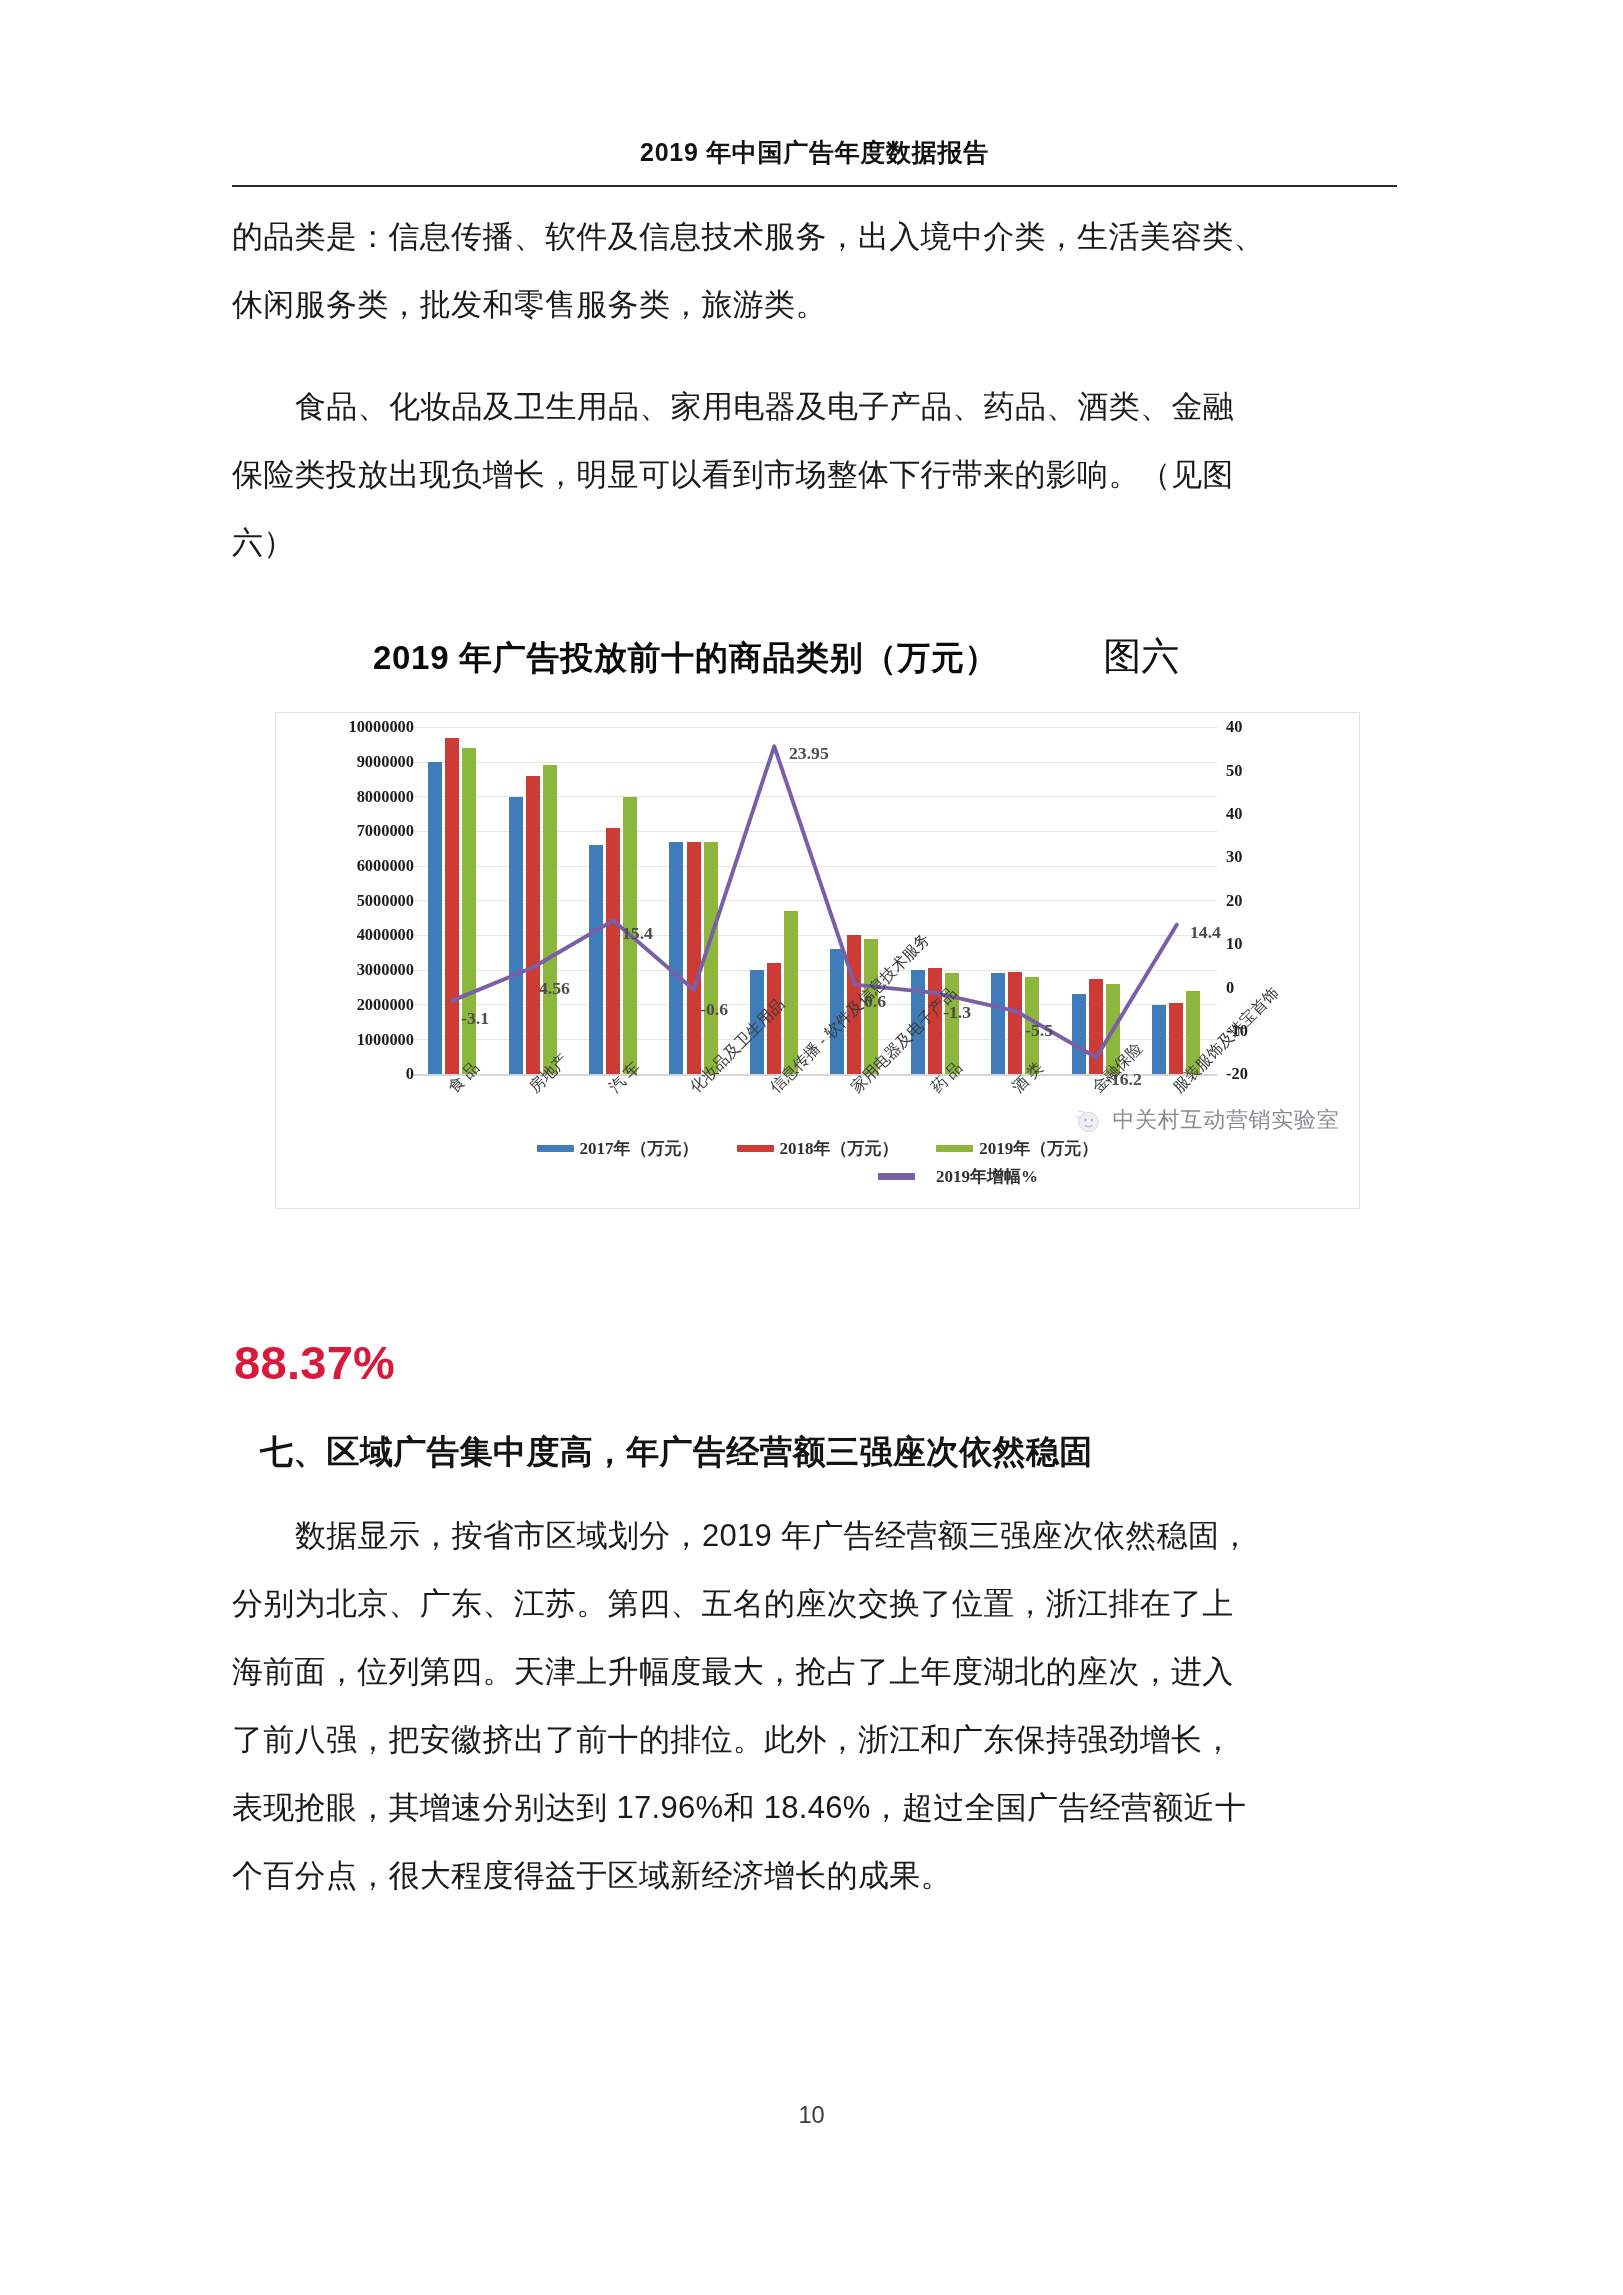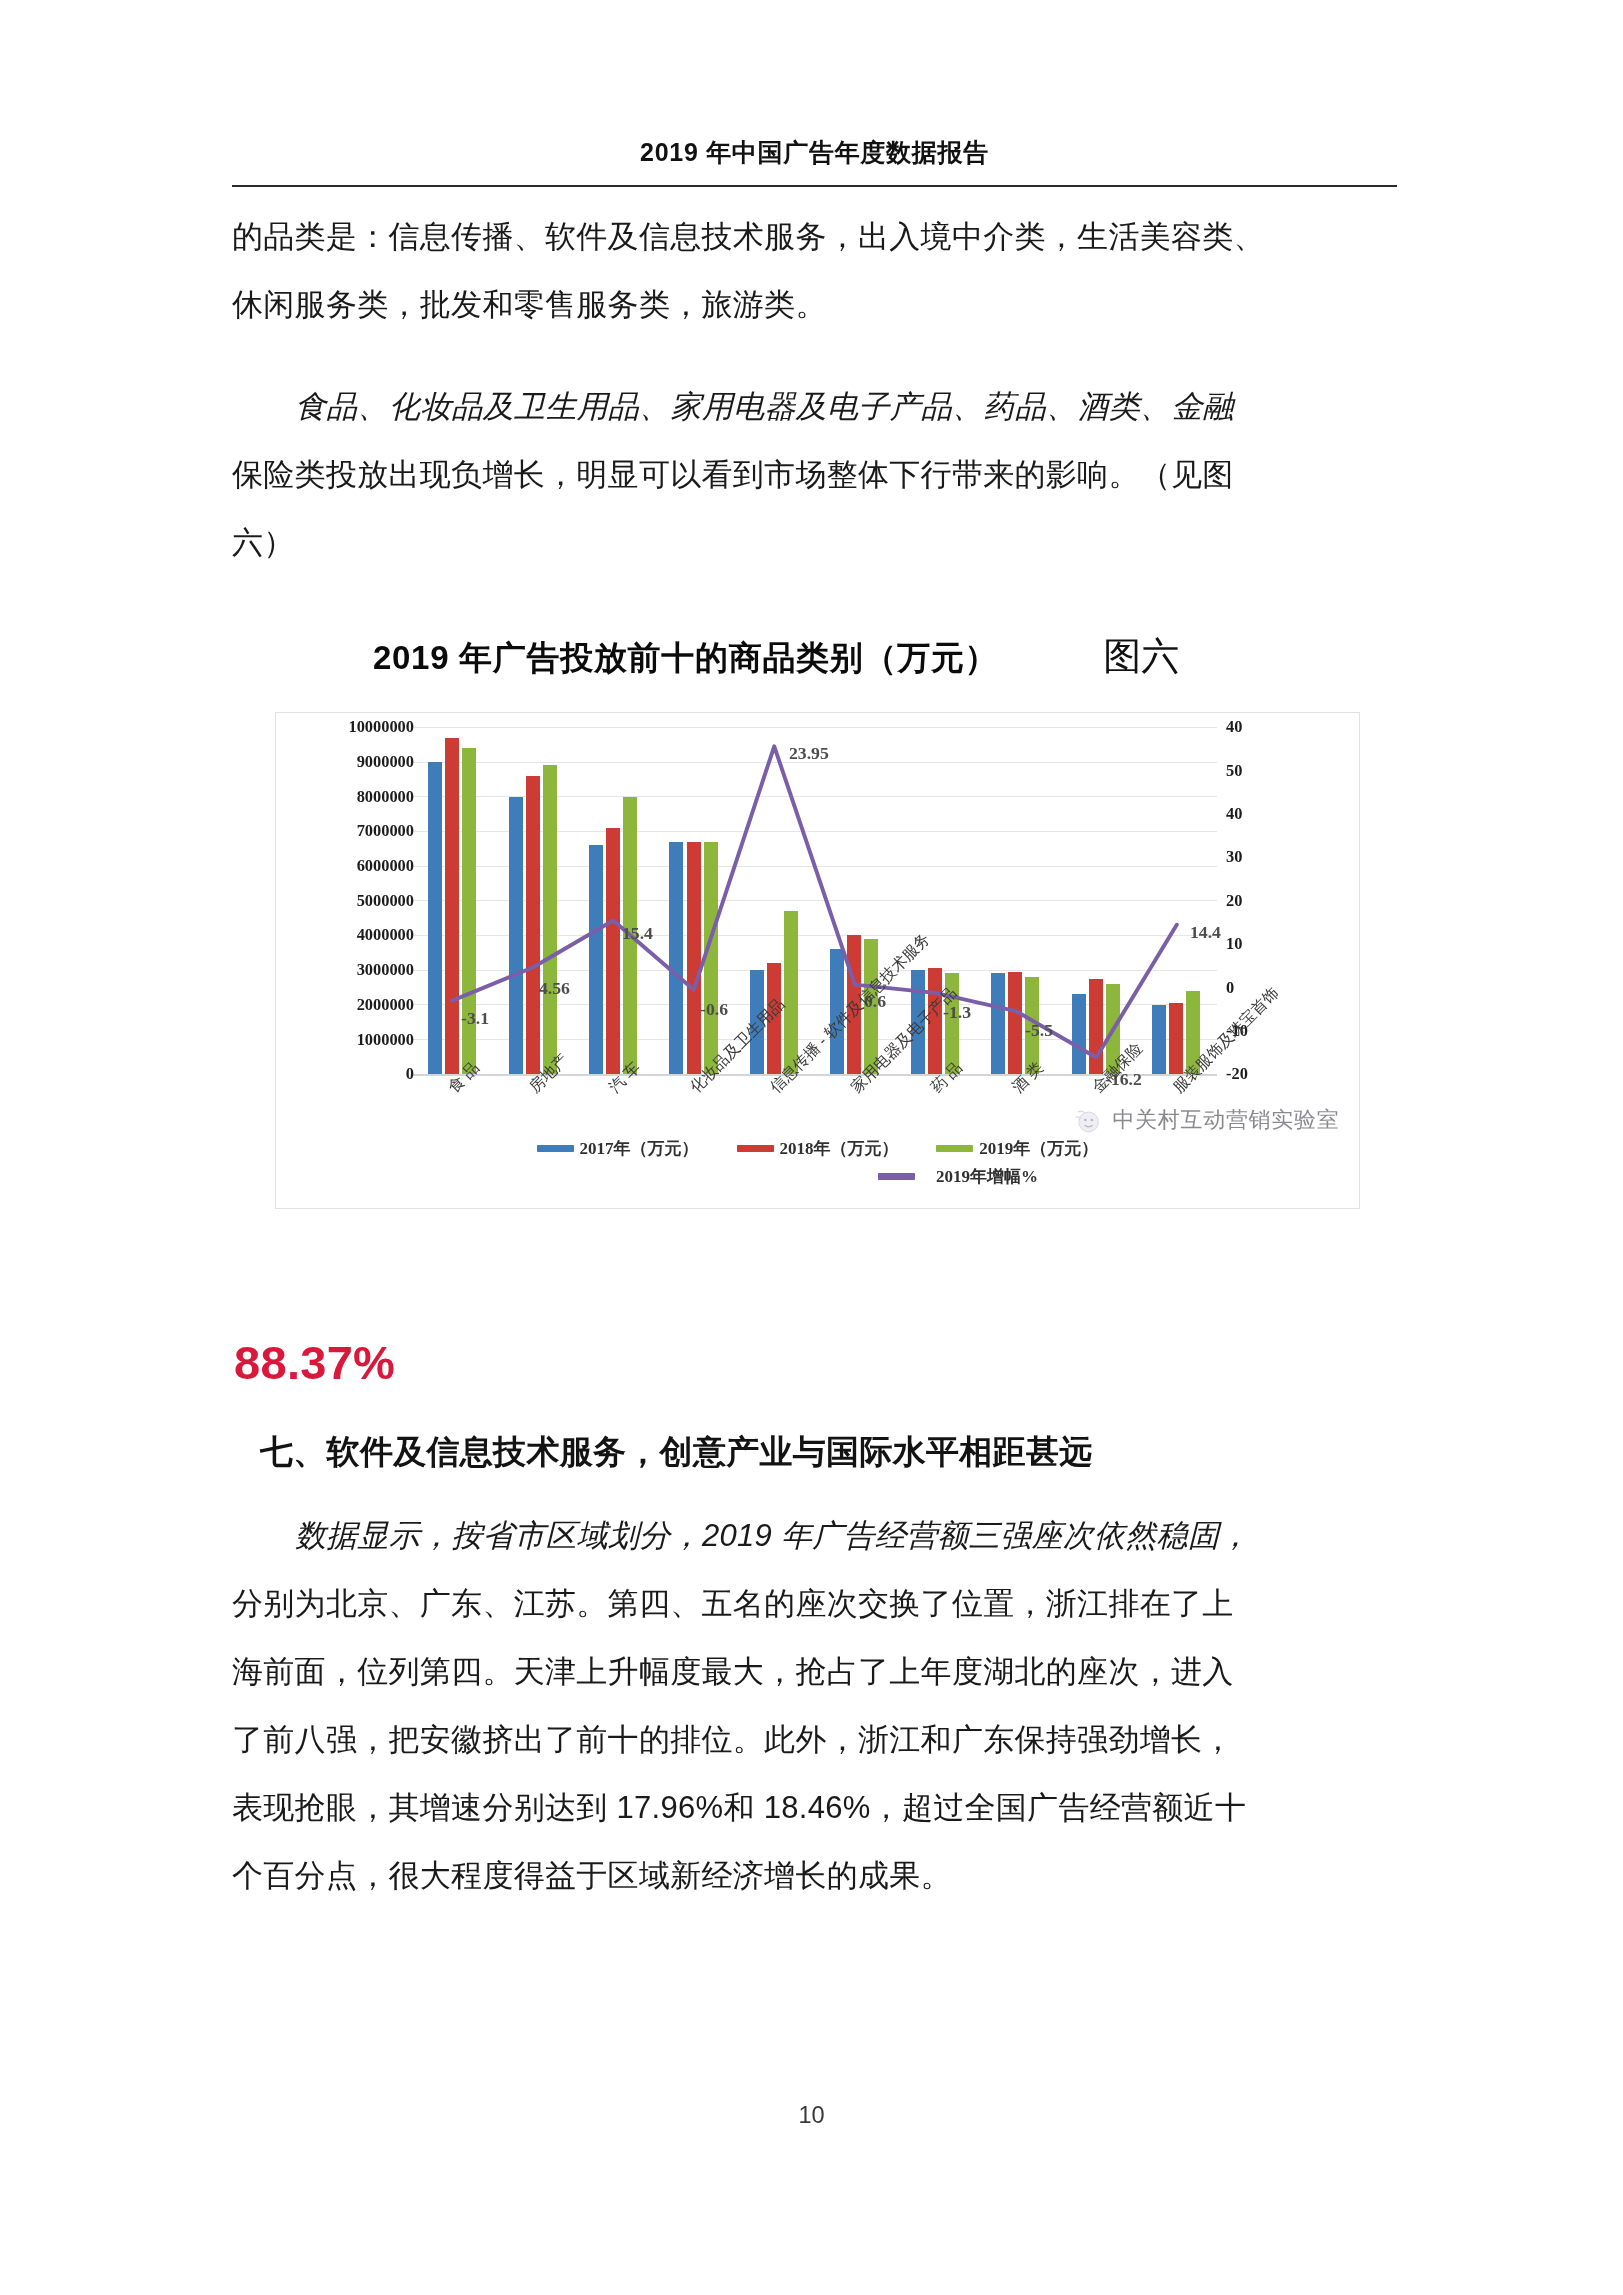--- a/index.html
+++ b/index.html
@@ -47,21 +47,21 @@
     left: 232px;
     width: 1171px;
   }
   .para-line {
     font-size: 31px;
     line-height: 68px;
     color: #1a1a1a;
     letter-spacing: 0.3px;
     white-space: pre;
   }
-  .indent { padding-left: 63px; font-style: italic; }
+  .indent { padding-left: 63px; }
 
   #block-a { top: 203px; }
   #block-b { top: 373px; }
 
   
   .figure-caption-row {
     position: absolute;
     top: 631px;
     left: 232px;
     width: 1171px;
@@ -403,21 +403,21 @@
         <path d="M24 34 Q30 39 36 34" stroke="#9a9ab0" stroke-width="2" fill="none"></path>
         <path d="M14 14 Q20 10 24 16" stroke="#c8c8d4" stroke-width="2" fill="none"></path>
         <path d="M10 22 Q16 20 18 24" stroke="#c8c8d4" stroke-width="2" fill="none"></path>
       </svg>
       <span class="wm-text">中关村互动营销实验室</span>
     </div>
   </div>
 
   <div class="big-stat">88.37%</div>
 
-  <div class="section-heading">七、软件及信息技术服务，创意产业与国际水平相距甚远</div>
+  <div class="section-heading">七、区域广告集中度高，年广告经营额三强座次依然稳固</div>
 
   <div class="body-block" id="block-c">
     <div class="para-line indent">数据显示，按省市区域划分，2019 年广告经营额三强座次依然稳固，</div>
     <div class="para-line">分别为北京、广东、江苏。第四、五名的座次交换了位置，浙江排在了上</div>
     <div class="para-line">海前面，位列第四。天津上升幅度最大，抢占了上年度湖北的座次，进入</div>
     <div class="para-line">了前八强，把安徽挤出了前十的排位。此外，浙江和广东保持强劲增长，</div>
     <div class="para-line">表现抢眼，其增速分别达到 17.96%和 18.46%，超过全国广告经营额近十</div>
     <div class="para-line">个百分点，很大程度得益于区域新经济增长的成果。</div>
   </div>
 

